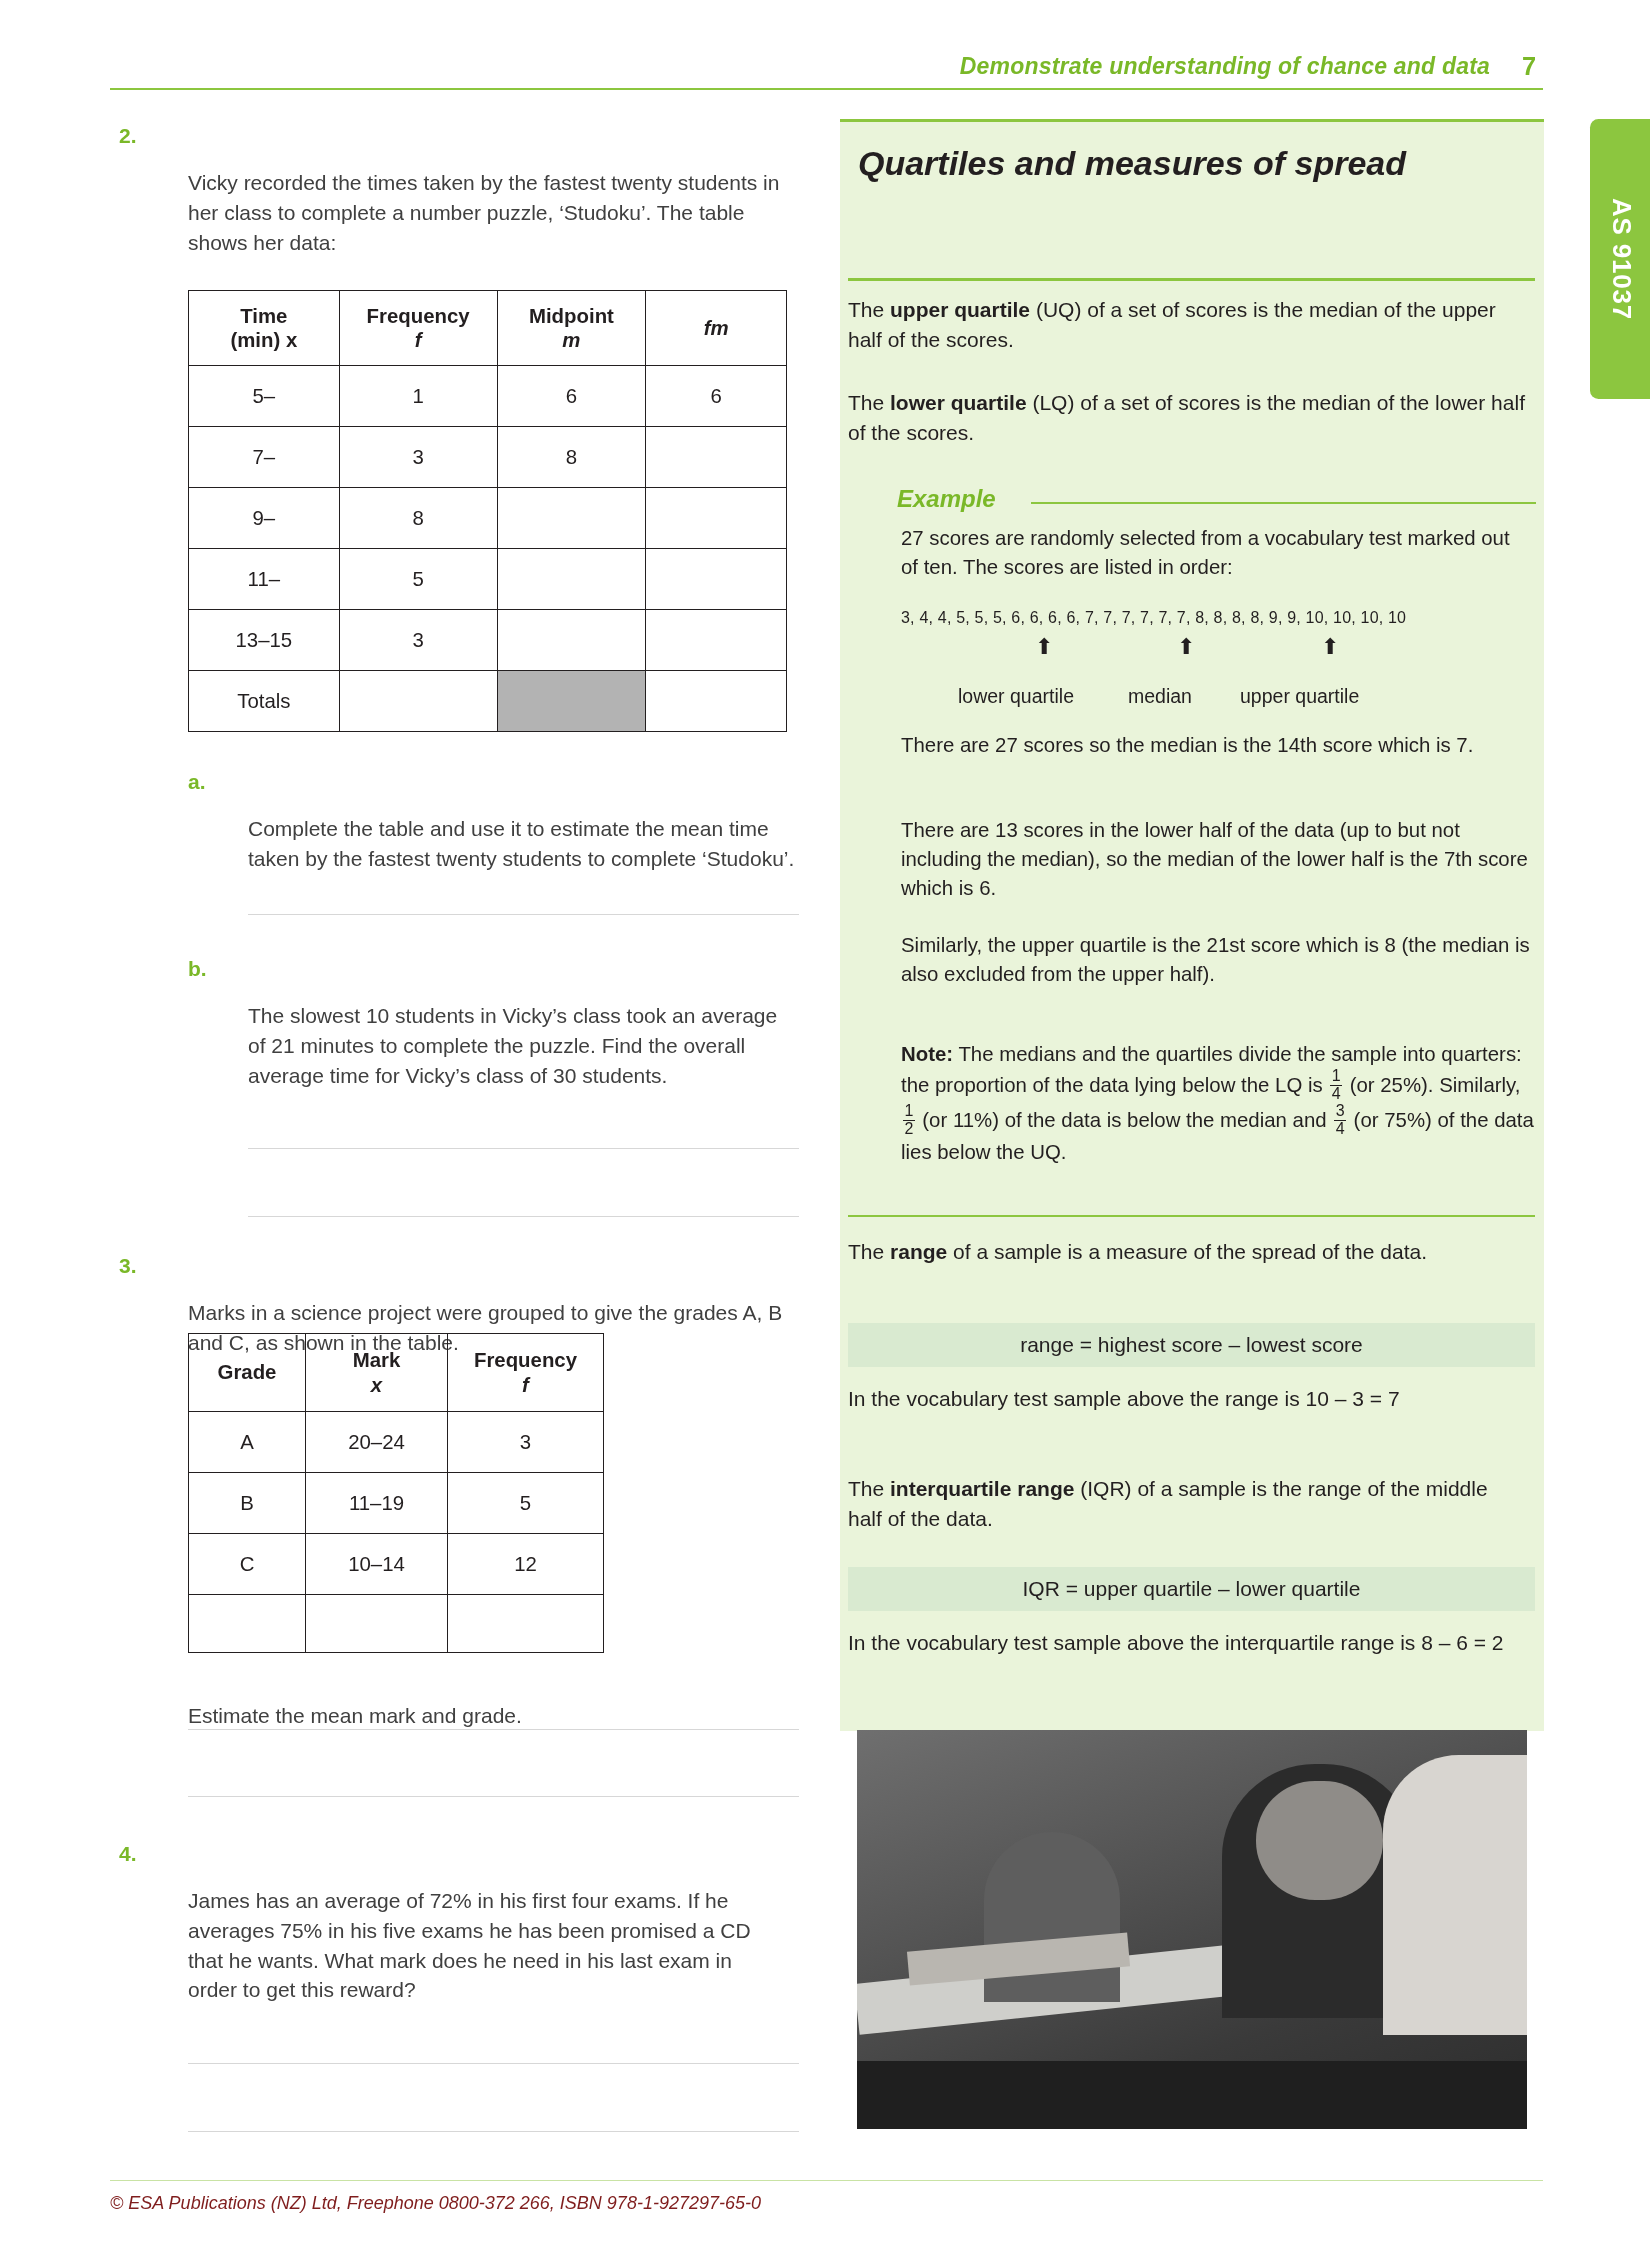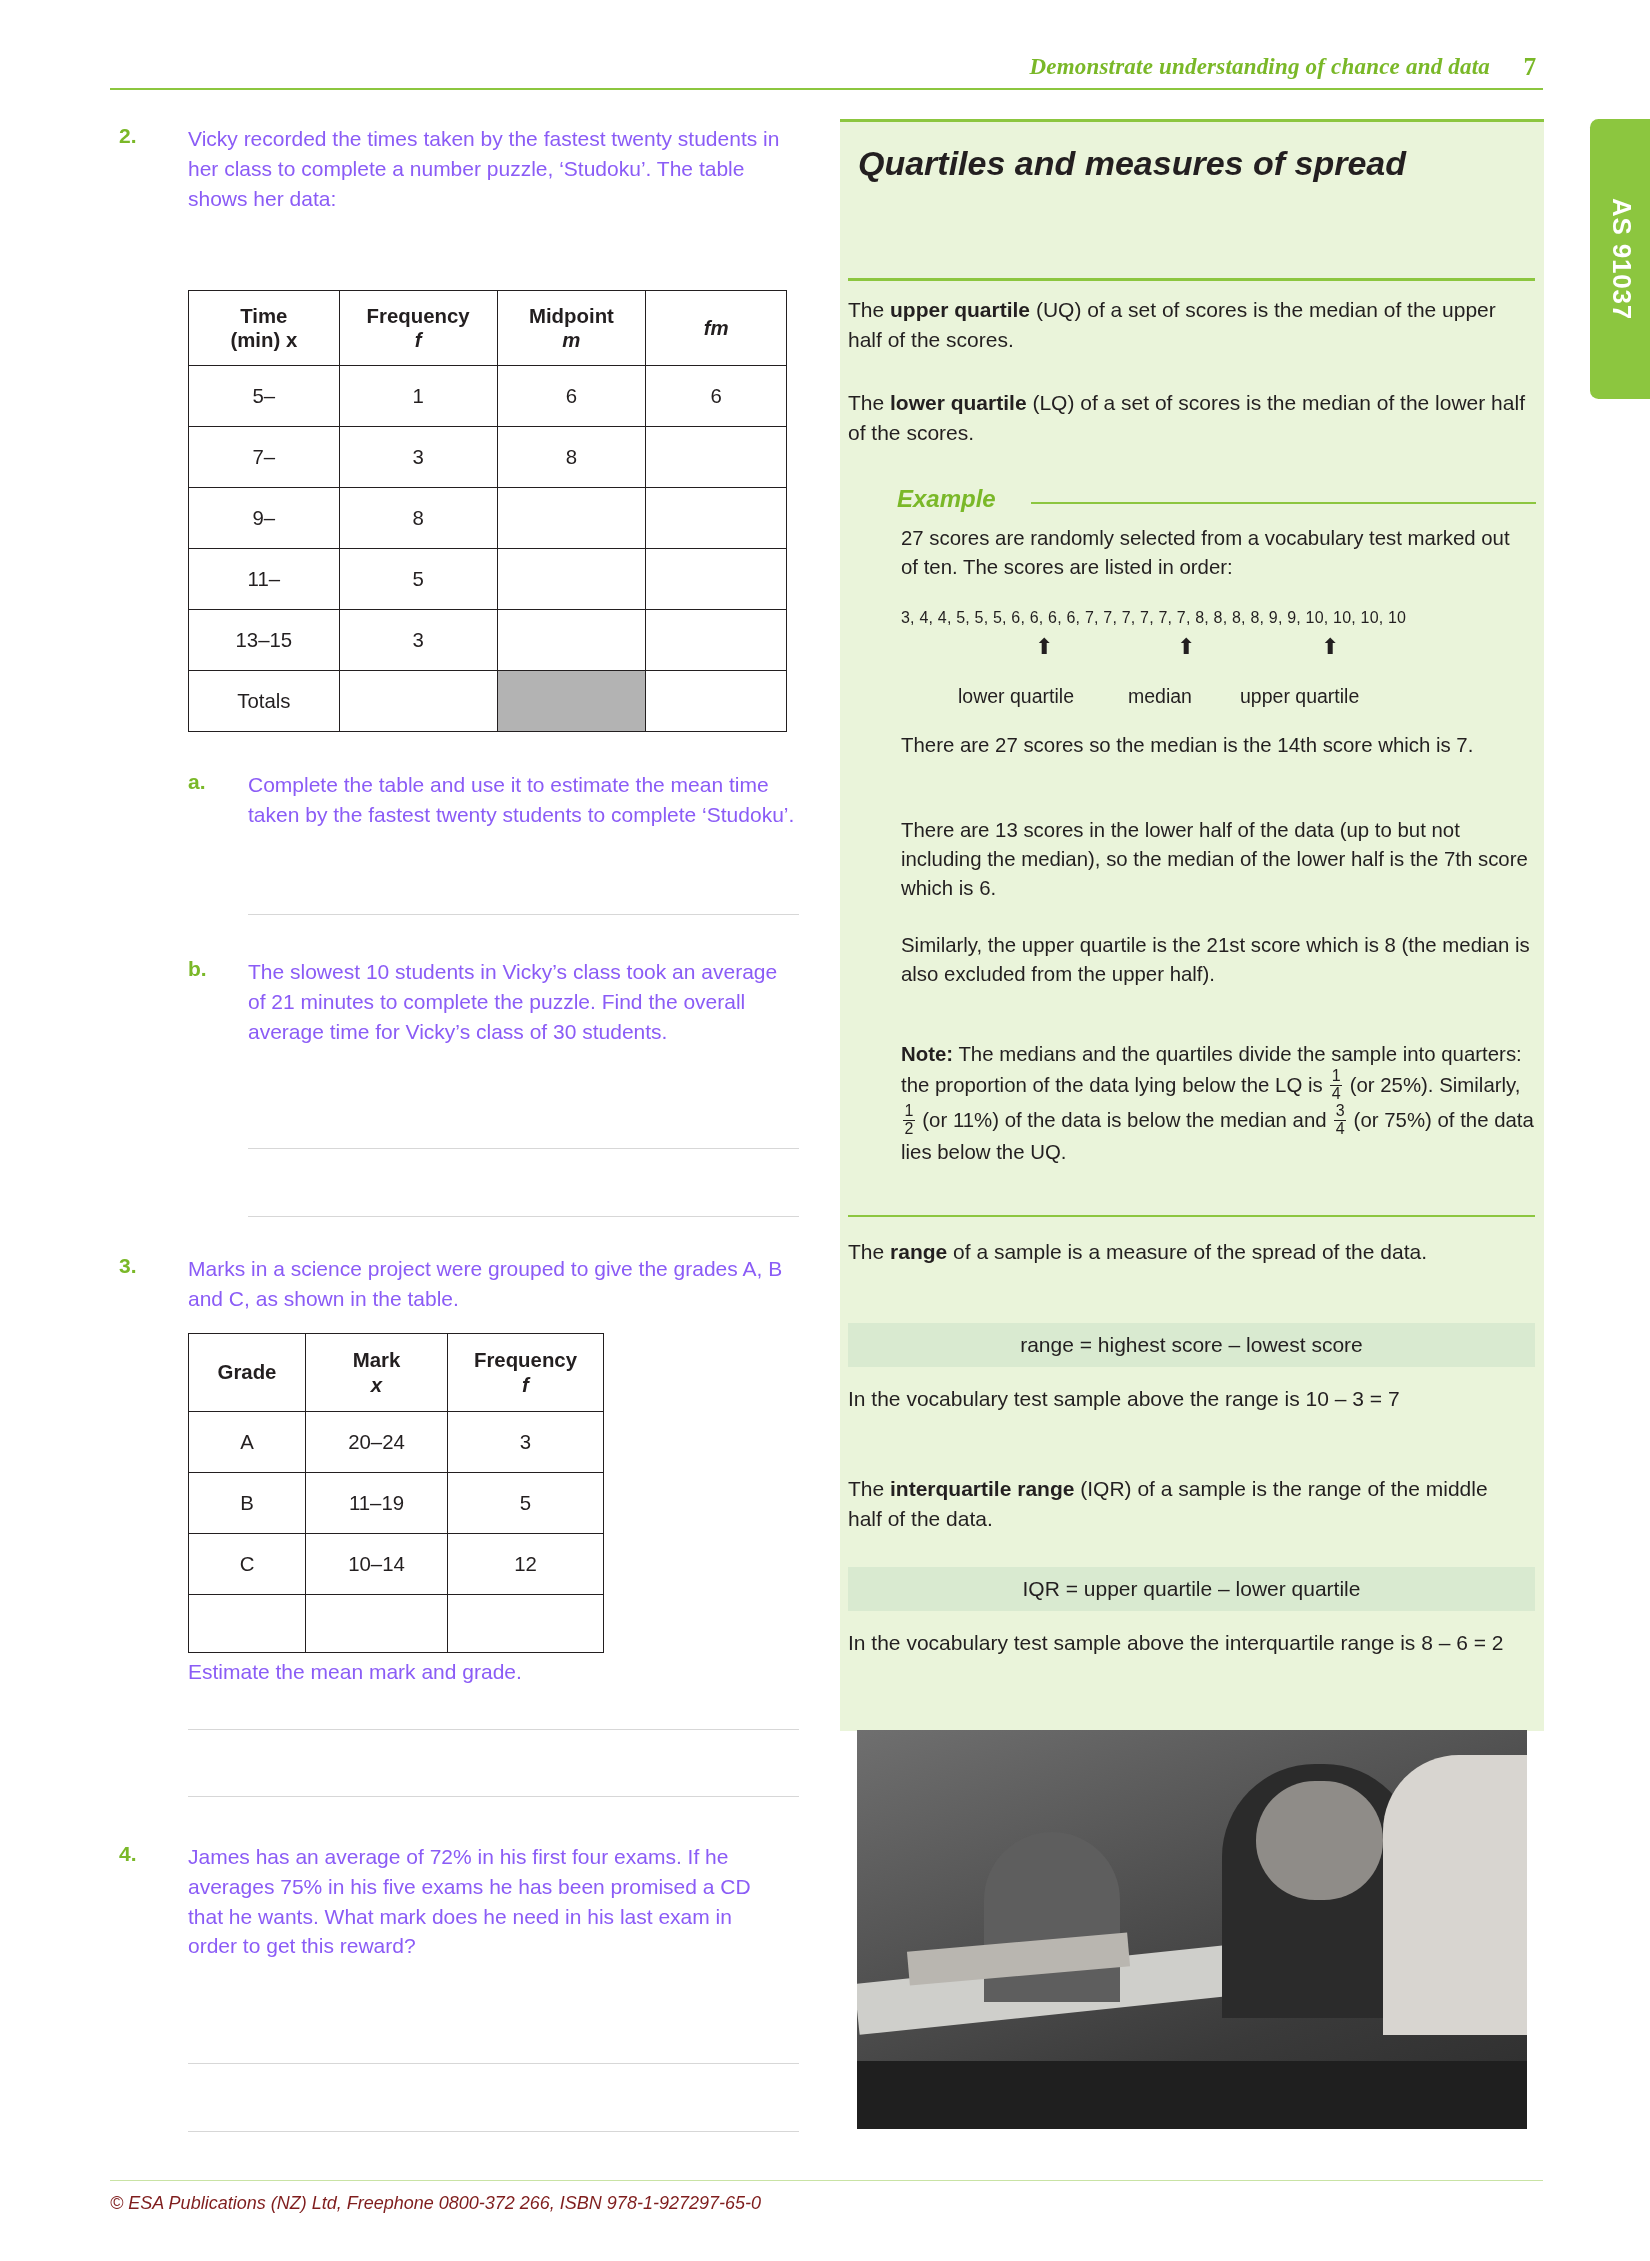--- a/index.html
+++ b/index.html
@@ -19,21 +19,20 @@
   }
 
   
   .header {
     position: absolute;
     left: 110px;
     top: 44px;
     width: 1433px;
     height: 46px;
     border-bottom: 2.5px solid #8cc63f;
-    font-family: Liberation Serif, serif;
   }
   .header-title {
     position: absolute;
     right: 53px;
     bottom: 8.5px;
     font-style: italic;
     font-weight: bold;
     font-size: 23px;
     color: #7ab828;
     letter-spacing: 0.2px;
@@ -71,21 +70,22 @@
   .qnum {
     position: absolute;
     font-weight: bold;
     font-size: 21px;
     color: #7ab828;
   }
   .qtext {
     position: absolute;
     font-size: 21px;
     line-height: 1.42;
-    color: #8b5cf6;
+    color: #404040;
+    margin-top: 44px;
   }
   .sublabel {
     position: absolute;
     font-weight: bold;
     font-size: 21px;
     color: #7ab828;
   }
 
   
   table.data {

